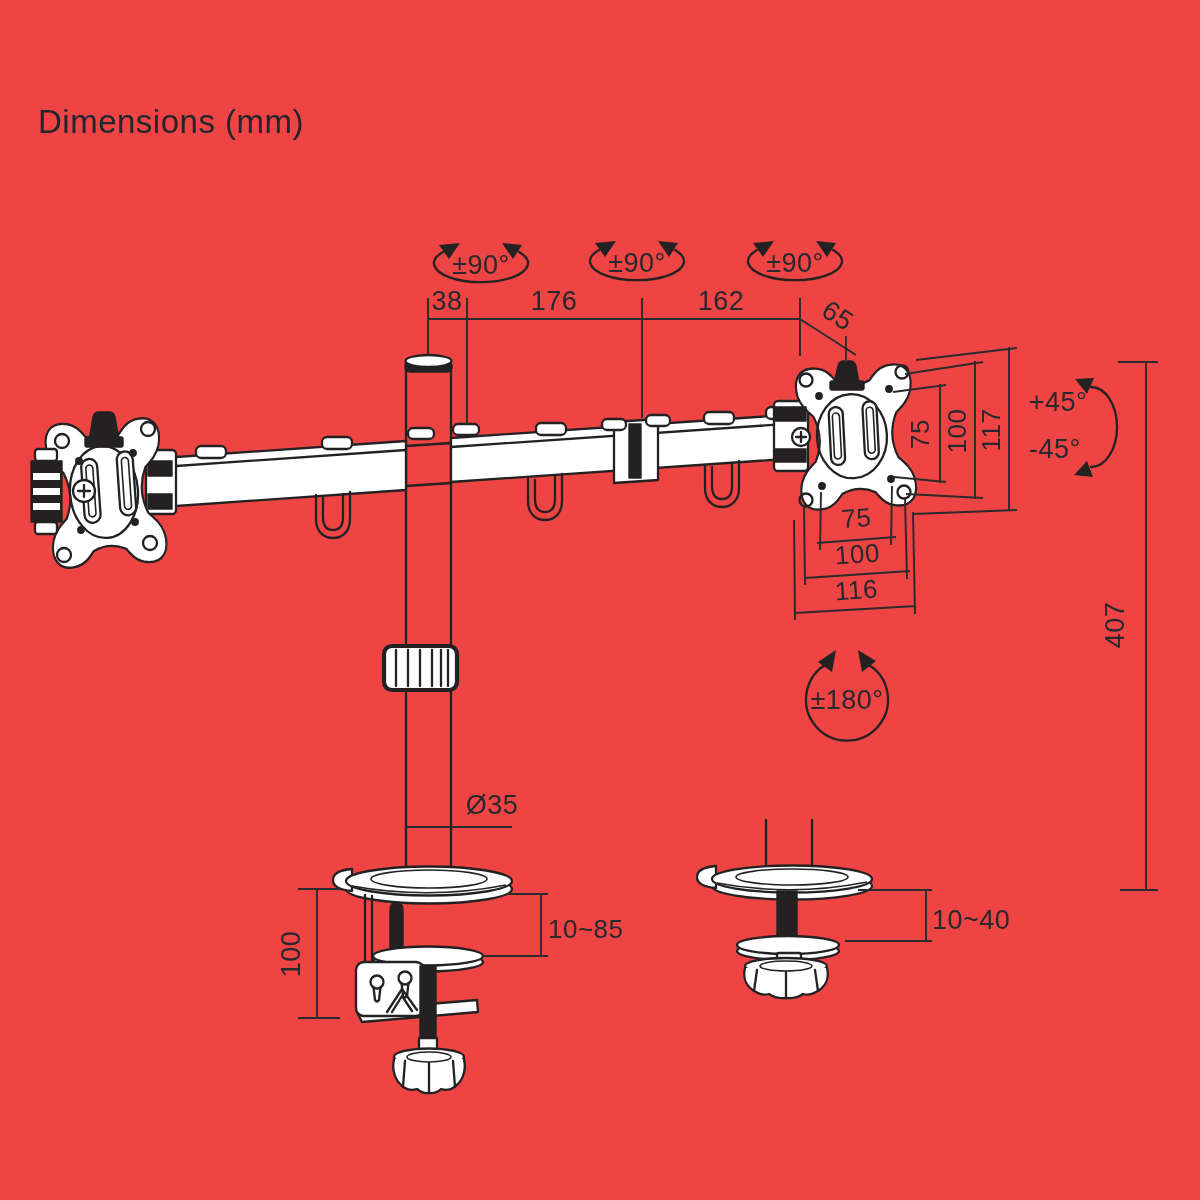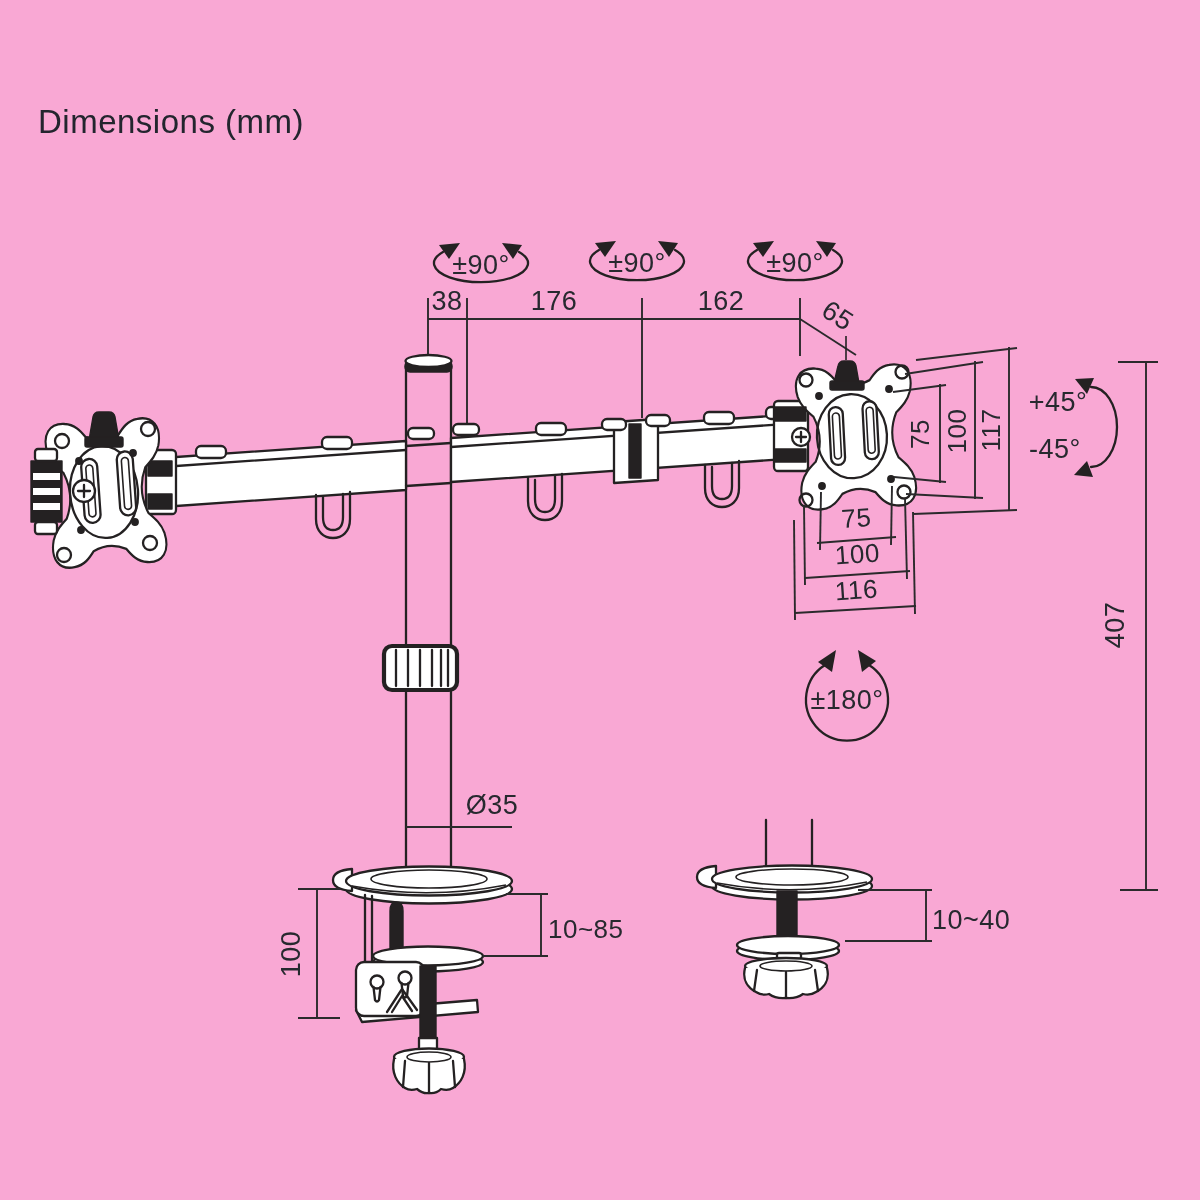--- a/index.html
+++ b/index.html
@@ -1,16 +1,16 @@
 <!DOCTYPE html>
 <html><head>
 <meta charset="utf-8">
 <style>
   html,body{margin:0;padding:0;background:#ffffff;}
-  .canvas{position:relative;width:1200px;height:1200px;background:#f9a8d4;overflow:hidden;
+  .canvas{position:relative;width:1200px;height:1200px;background:#ef4444;overflow:hidden;
           font-family:"Liberation Sans",sans-serif;}
   .page-title{position:absolute;left:38px;top:103px;font-size:33px;font-weight:400;
               letter-spacing:0.5px;color:#23252e;margin:0;}
   svg{position:absolute;left:0;top:0;}
   .o  {stroke:#242122;stroke-width:2.3;fill:none;stroke-linecap:round;stroke-linejoin:round;}
   .of {stroke:#242122;stroke-width:2.3;fill:#ffffff;stroke-linecap:round;stroke-linejoin:round;}
   .ob {stroke:#242122;stroke-width:4.2;fill:#ffffff;stroke-linejoin:round;}
   .od {fill:#242122;stroke:#242122;stroke-width:1.4;stroke-linejoin:round;}
   .th {stroke:#242122;stroke-width:1.6;fill:none;}
   .d  {stroke:#2b2a2c;stroke-width:1.9;fill:none;stroke-linecap:butt;}

